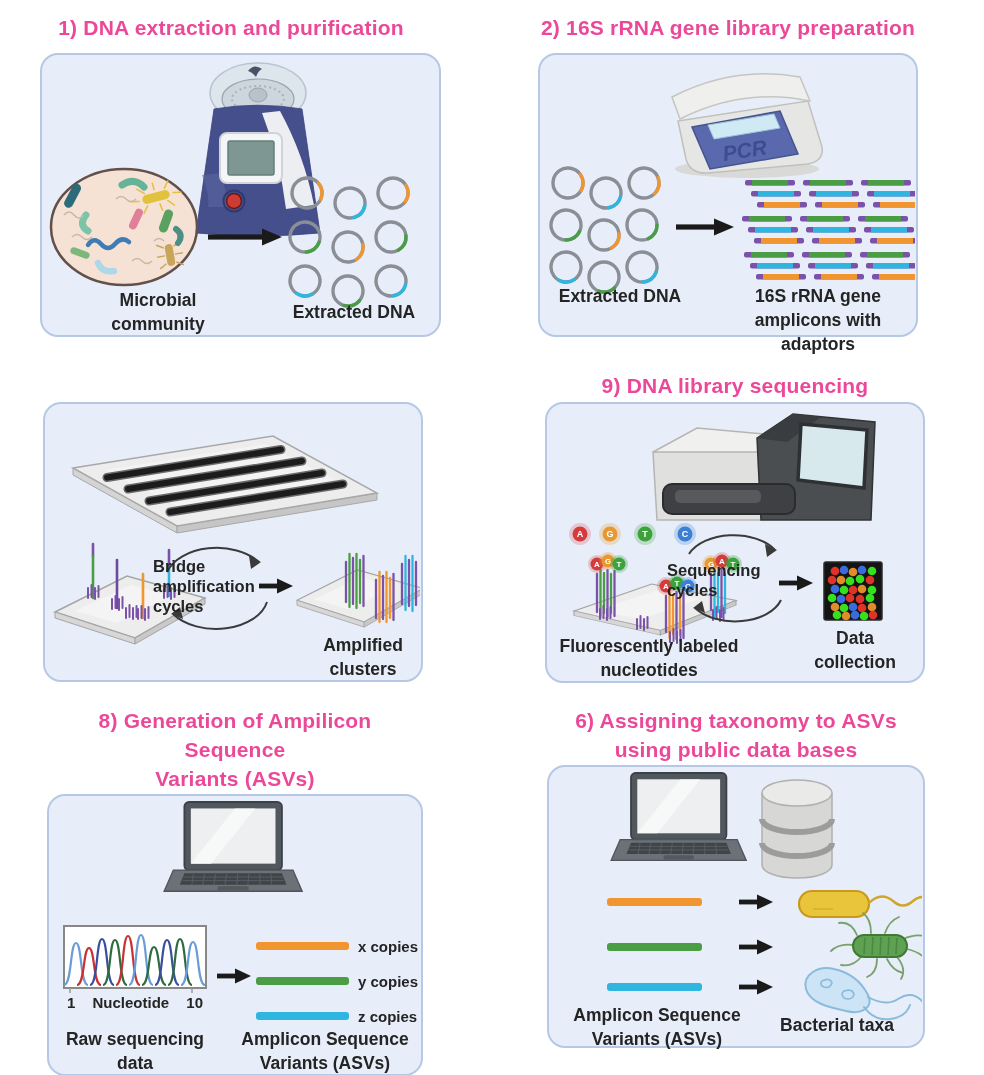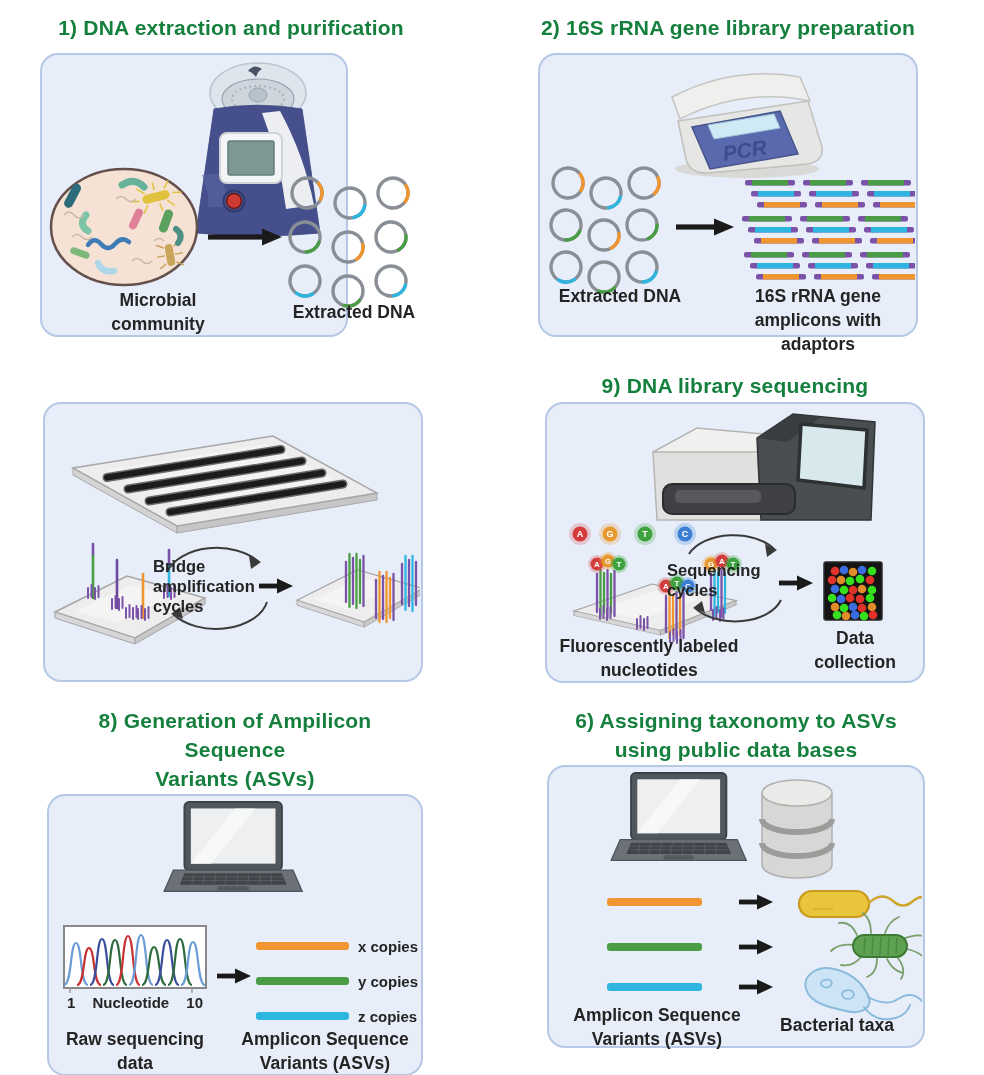--- a/index.html
+++ b/index.html
@@ -1,19 +1,19 @@
 <!DOCTYPE html>
 <html><head>
 <meta charset="utf-8">
 <style>
   html,body{margin:0;padding:0;background:#ffffff;}
   #canvas{position:relative;width:984px;height:1075px;background:#ffffff;overflow:hidden;
           font-family:"Liberation Sans",sans-serif;color:#262626;}
   .panel-title{position:absolute;font-weight:bold;font-size:21px;line-height:29px;
-               text-align:center;white-space:pre-line;color:#15803d;letter-spacing:.2px;}
+               text-align:center;white-space:pre-line;color:#ec4899;letter-spacing:.2px;}
   .panel-box{position:absolute;background:#e7eef9;border:2.5px solid #b6c8e6;border-radius:18px;box-sizing:border-box;}
   .panel-box > svg{position:absolute;left:0;top:0;display:block;}
   .p-label{position:absolute;font-weight:bold;font-size:17.5px;line-height:24px;
            text-align:center;white-space:pre-line;color:#242424;}
   .cycle-label{position:absolute;font-weight:bold;font-size:16.5px;line-height:20px;
                text-align:left;white-space:pre-line;color:#242424;}
   .axis-row{position:absolute;display:flex;justify-content:space-between;
             font-weight:bold;font-size:15px;color:#242424;}
   svg text{font-family:"Liberation Sans",sans-serif;font-weight:bold;}
 </style>
@@ -95,21 +95,21 @@
       <ellipse cx="35" cy="14" rx="35" ry="13" fill="#eaeae8" stroke="#b0b0ae" stroke-width="1.5"></ellipse>
       <path d="M0,40 a35,13 0 0 0 70,0" fill="none" stroke="#9c9c9a" stroke-width="6"></path>
       <path d="M0,64 a35,13 0 0 0 70,0" fill="none" stroke="#9c9c9a" stroke-width="6"></path>
     </g>
   </defs>
 </svg>
 
 <div id="canvas">
 
   <div class="panel-title" style="left:40px;top:13px;width:382px;">1) DNA extraction and purification</div>
-  <div class="panel-box" style="left:40px;top:53px;width:308px;height:284px;">
+  <div class="panel-box" style="left:40px;top:53px;width:401px;height:284px;">
     <svg width="377" height="279" viewBox="0 0 377 279">
 
       <g>
         <ellipse cx="216" cy="38" rx="48" ry="30" fill="#dce4ec" opacity="0.85" stroke="#b4bec8" stroke-width="1.5"></ellipse>
         <ellipse cx="216" cy="44" rx="36" ry="20" fill="#cdd6dd" stroke="#9aa4ae" stroke-width="1.2"></ellipse>
         <ellipse cx="216" cy="44" rx="26" ry="13" fill="none" stroke="#aab4be" stroke-width="2" stroke-dasharray="2 3"></ellipse>
         <ellipse cx="216" cy="40" rx="9" ry="7" fill="#b8c2ca" stroke="#9aa4ae"></ellipse>
         <path d="M 206 16 q 6 -8 14 -2 q -4 2 -6 8 q -4 -5 -8 -6 z" fill="#4a5366"></path>
         <path d="M 172 54 Q 216 42 260 54 L 278 254 Q 216 264 154 254 Z" fill="#454f8c" stroke="#39427a" stroke-width="1" transform="scale(1,0.62) translate(0,33)"></path>
         <path d="M 238 56 Q 262 100 272 150 L 244 154 Q 238 104 220 58 Z" fill="#eceef2"></path>
@@ -313,20 +313,22 @@
           <line x1="360.5" y1="152" x2="360.5" y2="206" stroke="#2eb5e0"></line>
           <line x1="364" y1="156" x2="364" y2="202" stroke="#7a52a8"></line>
           <line x1="367.5" y1="152" x2="367.5" y2="207" stroke="#2eb5e0"></line>
           <line x1="371" y1="158" x2="371" y2="201" stroke="#7a52a8"></line>
         </g>
       </g>
     </svg>
     <div class="cycle-label" style="left:108px;top:152px;width:130px;">Bridge
 amplification
 cycles</div>
+    <div class="p-label" style="left:248px;top:229px;width:140px;">Amplified
+clusters</div>
   </div>
 
   <div class="panel-title" style="left:545px;top:371px;width:380px;">9) DNA library sequencing</div>
   <div class="panel-box" style="left:545px;top:402px;width:380px;height:281px;">
     <svg width="375" height="276" viewBox="0 0 375 276">
 
       <g transform="translate(98,4)">
         <polygon points="8,44 112,30 116,112 12,112" fill="#e0e0df" stroke="#b5b5b3" stroke-width="1.5"></polygon>
         <polygon points="8,44 52,20 120,26 112,44" fill="#f0f0ef" stroke="#b5b5b3" stroke-width="1.5"></polygon>
         <polygon points="112,30 148,6 230,14 226,112 116,112" fill="#4b4e51" stroke="#313436" stroke-width="1.5"></polygon>

